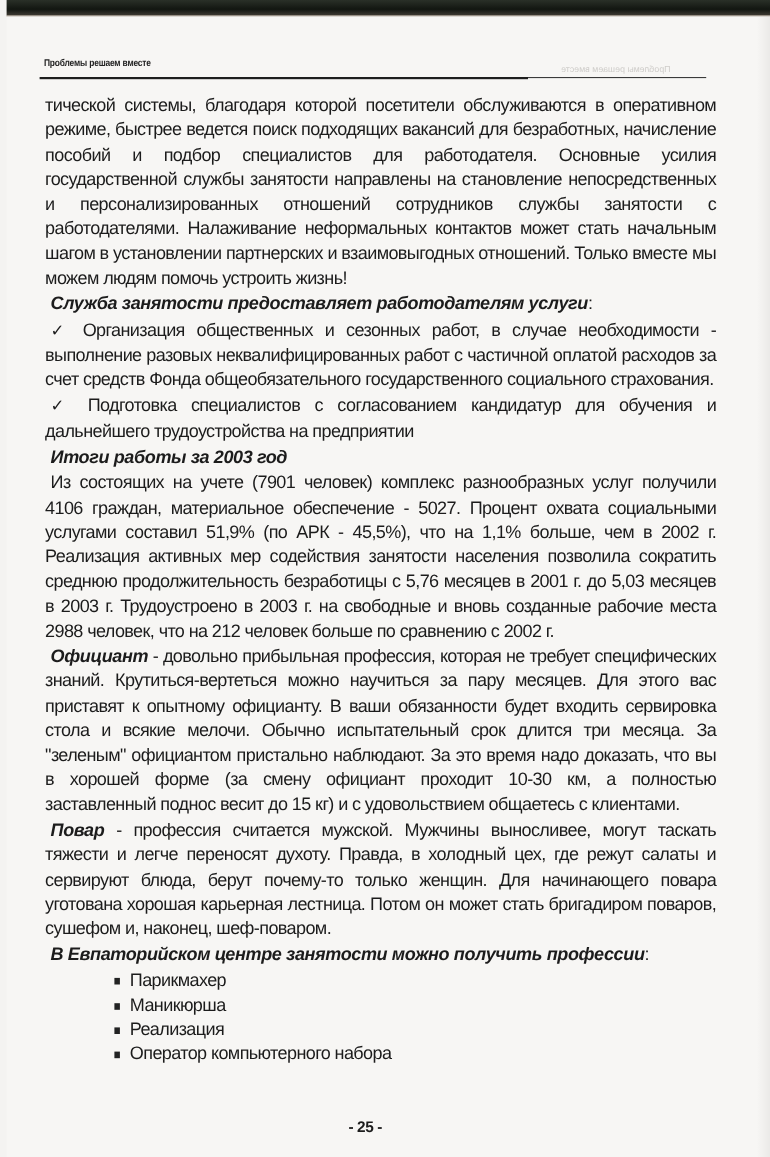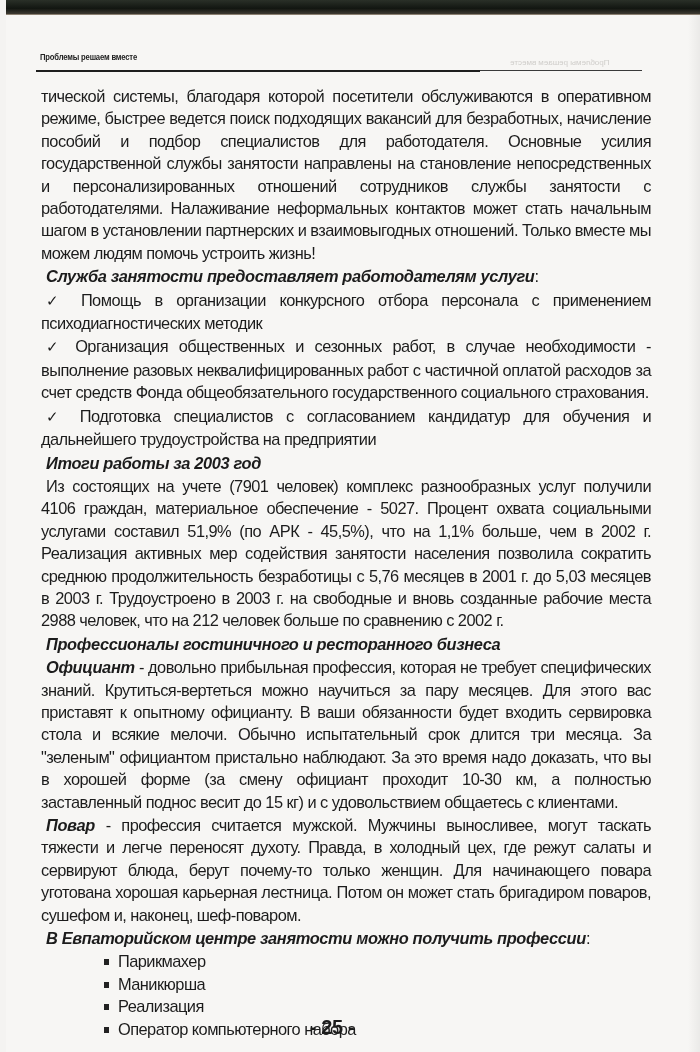--- a/index.html
+++ b/index.html
@@ -45,21 +45,21 @@
   .indent { text-indent: 5px; }
   .h { font-weight: bold; letter-spacing: -0.35px; font-style: italic; }
   .check::before { content: "✓ "; font-size: 15px; }
   .bullets { margin: 0; padding: 0 0 0 64px; list-style: none; }
   .bullets li { position: relative; padding-left: 14px; text-align: left; }
   .bullets li::before {
     content: ""; position: absolute; left: 0; top: 9px; width: 5px; height: 6px; background: #222;
   }
   .page-number {
     position: absolute; left: 0; width: 664px; top: 1016px; text-align: center;
-    font-size: 20px; font-weight: bold; letter-spacing: -0.4px;
+    font-size: 14px; font-weight: bold; letter-spacing: -0.4px;
   }
   .edge-shadow {
     position: absolute; right: 0; top: 15px; width: 12px; height: 1037px;
     background: linear-gradient(to right, rgba(0,0,0,0), rgba(0,0,0,0.05));
   }
 </style>
 </head>
 <body>
 
 <div class="top-bar"></div>
@@ -68,28 +68,26 @@
 
 <div class="running-head">Проблемы решаем вместе</div>
 <div class="ghost-head">Проблемы решаем вместе</div>
 <div class="head-rule"></div>
 <div class="head-rule-right"></div>
 
 <div class="content">
   <p>тической системы, благодаря которой посетители обслуживаются в оперативном режиме, быстрее ведется поиск подходящих вакансий для безработных, начисление пособий и подбор специалистов для работодателя. Основные усилия государственной службы занятости направлены на становление непосредственных и персонализированных отношений сотрудников службы занятости с работодателями. Налаживание неформальных контактов может стать начальным шагом в установлении партнерских и взаимовыгодных отношений. Только вместе мы можем людям помочь устроить жизнь!</p>
 
   <p class="indent"><span class="h">Служба занятости предоставляет работодателям услуги</span><span>:</span></p>
-  <p class="indent check">Помощь в организации конкурсного отбора персонала с применением психодиагностических методик</p>
   <p class="indent check">Организация общественных и сезонных работ, в случае необходимости - выполнение разовых неквалифицированных работ с частичной оплатой расходов за счет средств Фонда общеобязательного государственного социального страхования.</p>
   <p class="indent check">Подготовка специалистов с согласованием кандидатур для обучения и дальнейшего трудоустройства на предприятии</p>
 
   <p class="indent h">Итоги работы за 2003 год</p>
   <p class="indent">Из состоящих на учете (7901 человек) комплекс разнообразных услуг получили 4106 граждан, материальное обеспечение - 5027. Процент охвата социальными услугами составил 51,9% (по АРК - 45,5%), что на 1,1% больше, чем в 2002 г. Реализация активных мер содействия занятости населения позволила сократить среднюю продолжительность безработицы с 5,76 месяцев в 2001 г. до 5,03 месяцев в 2003 г. Трудоустроено в 2003 г. на свободные и вновь созданные рабочие места 2988 человек, что на 212 человек больше по сравнению с 2002 г.</p>
 
-  <p class="indent h">Профессионалы гостиничного и ресторанного бизнеса</p>
   <p class="indent"><span class="h">Официант</span><span> - довольно прибыльная профессия, которая не требует специфических знаний. Крутиться-вертеться можно научиться за пару месяцев. Для этого вас приставят к опытному официанту. В ваши обязанности будет входить сервировка стола и всякие мелочи. Обычно испытательный срок длится три месяца. За "зеленым" официантом пристально наблюдают. За это время надо доказать, что вы в хорошей форме (за смену официант проходит 10-30 км, а полностью заставленный поднос весит до 15 кг) и с удовольствием общаетесь с клиентами.</span></p>
   <p class="indent"><span class="h">Повар</span><span> - профессия считается мужской. Мужчины выносливее, могут таскать тяжести и легче переносят духоту. Правда, в холодный цех, где режут салаты и сервируют блюда, берут почему-то только женщин. Для начинающего повара уготована хорошая карьерная лестница. Потом он может стать бригадиром поваров, сушефом и, наконец, шеф-поваром.</span></p>
 
   <p class="indent"><span class="h">В Евпаторийском центре занятости можно получить профессии</span><span>:</span></p>
   <ul class="bullets">
     <li>Парикмахер</li>
     <li>Маникюрша</li>
     <li>Реализация</li>
     <li>Оператор компьютерного набора</li>
 

